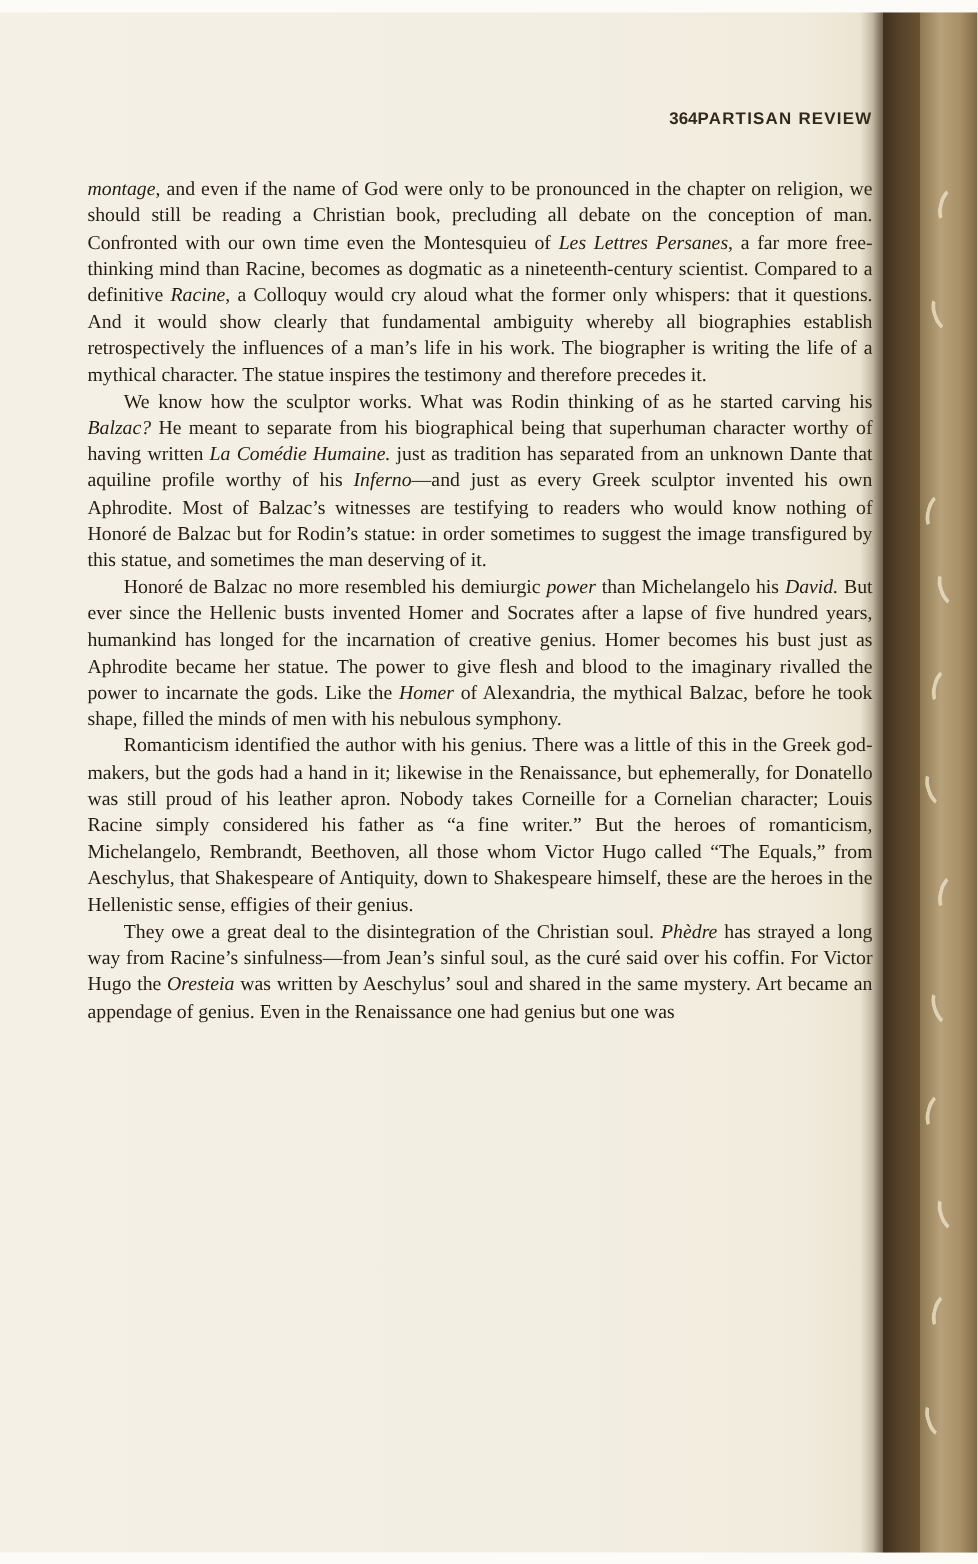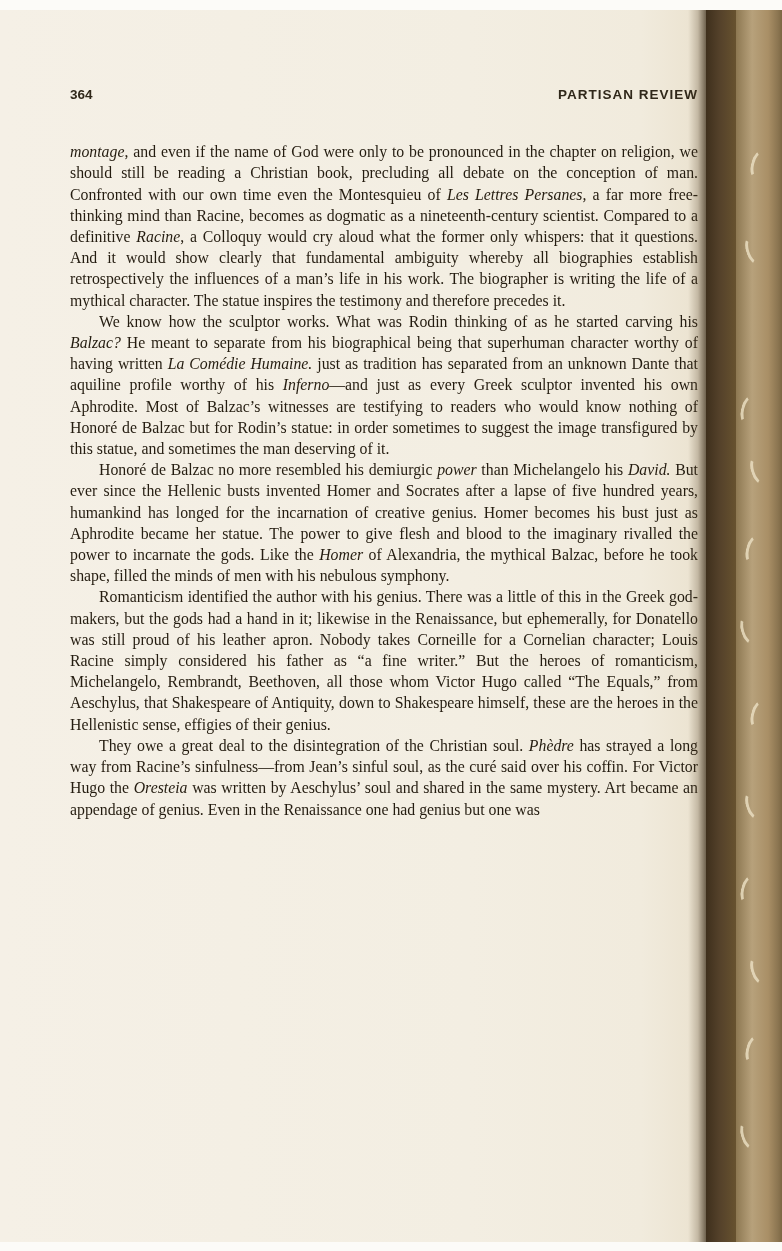--- a/index.html
+++ b/index.html
@@ -61,21 +61,21 @@
     left: 70px;
     top: 74px;
     width: 628px;
     color: #241c10;
     font-size: 15.8px;
     line-height: 21.2px;
     text-align: justify;
   }
   .page-header {
     display: flex;
-    justify-content: space-between;
+    justify-content: flex-end;
     align-items: baseline;
     font-family: "Liberation Sans", sans-serif;
     font-size: 13.5px;
     font-weight: bold;
     color: #30281a;
     margin-bottom: 36px;
   }
   .page-header .journal {
     letter-spacing: 1px;
   }

